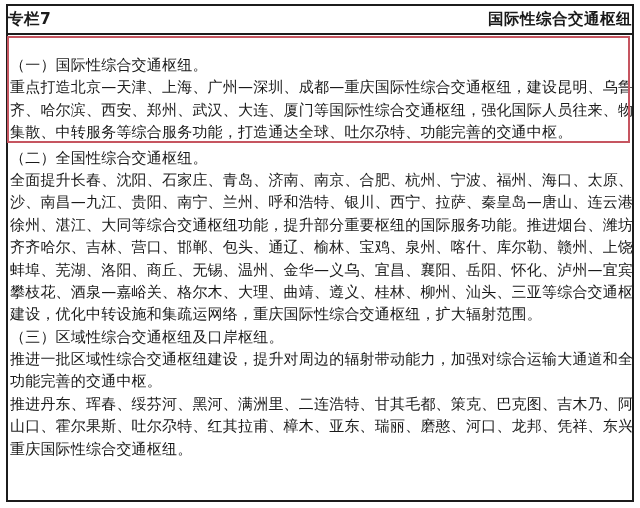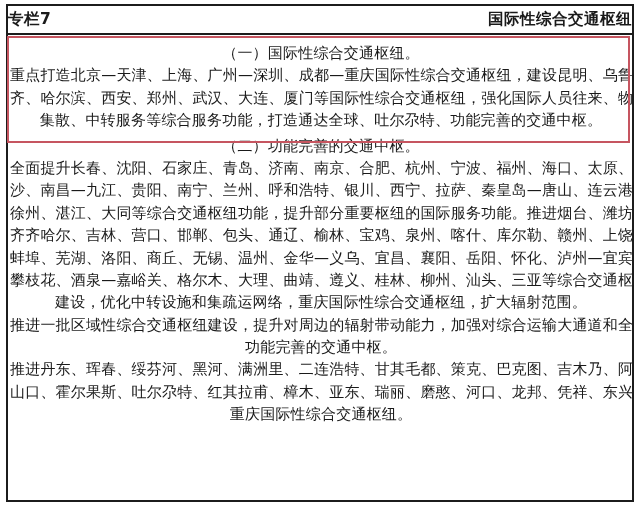--- a/index.html
+++ b/index.html
@@ -39,25 +39,24 @@
       position: absolute;
       left: -1px;
       top: 30px;
       width: 623px;
       height: 107px;
       border: 2px solid #c65560;
       box-sizing: border-box;
       pointer-events: none;
     }
     .body-text {
-      padding: 7px 0 0 2px;
+      padding: 19px 0 0 2px;
       font-size: 15px;
       line-height: 22.4px;
       letter-spacing: 0.2px;
-      text-align: center;
     }
     .line {
       white-space: nowrap;
       height: 22.4px;
       overflow: hidden;
     }
     .line.heading { }
     .sec1 { margin-top: 0; }
     .sec2 { margin-top: 3px; }
   </style>
@@ -74,31 +73,32 @@
 
   <div class="body-text">
     <div class="sec1">
       <div class="line heading">（一）国际性综合交通枢纽。</div>
       <div class="line">重点打造北京—天津、上海、广州—深圳、成都—重庆国际性综合交通枢纽，建设昆明、乌鲁木</div>
       <div class="line">齐、哈尔滨、西安、郑州、武汉、大连、厦门等国际性综合交通枢纽，强化国际人员往来、物流</div>
       <div class="line">集散、中转服务等综合服务功能，打造通达全球、吐尔尕特、功能完善的交通中枢。</div>
     </div>
 
     <div class="sec2">
-      <div class="line heading">（二）功能完善的交通中枢。</div>
+      <div class="line heading">（二）全国性综合交通枢纽。</div>
       <div class="line">全面提升长春、沈阳、石家庄、青岛、济南、南京、合肥、杭州、宁波、福州、海口、太原、长</div>
       <div class="line">沙、南昌—九江、贵阳、南宁、兰州、呼和浩特、银川、西宁、拉萨、秦皇岛—唐山、连云港、</div>
       <div class="line">徐州、湛江、大同等综合交通枢纽功能，提升部分重要枢纽的国际服务功能。推进烟台、潍坊、</div>
       <div class="line">齐齐哈尔、吉林、营口、邯郸、包头、通辽、榆林、宝鸡、泉州、喀什、库尔勒、赣州、上饶、</div>
       <div class="line">蚌埠、芜湖、洛阳、商丘、无锡、温州、金华—义乌、宜昌、襄阳、岳阳、怀化、泸州—宜宾、</div>
       <div class="line">攀枝花、酒泉—嘉峪关、格尔木、大理、曲靖、遵义、桂林、柳州、汕头、三亚等综合交通枢纽</div>
       <div class="line">建设，优化中转设施和集疏运网络，重庆国际性综合交通枢纽，扩大辐射范围。</div>
     </div>
 
     <div>
+      <div class="line heading">（三）区域性综合交通枢纽及口岸枢纽。</div>
       <div class="line">推进一批区域性综合交通枢纽建设，提升对周边的辐射带动能力，加强对综合运输大通道和全国</div>
       <div class="line">功能完善的交通中枢。</div>
       <div class="line">推进丹东、珲春、绥芬河、黑河、满洲里、二连浩特、甘其毛都、策克、巴克图、吉木乃、阿拉</div>
       <div class="line">山口、霍尔果斯、吐尔尕特、红其拉甫、樟木、亚东、瑞丽、磨憨、河口、龙邦、凭祥、东兴等</div>
       <div class="line">重庆国际性综合交通枢纽。</div>
     </div>
   </div>
 </div>
 
 </body></html>

